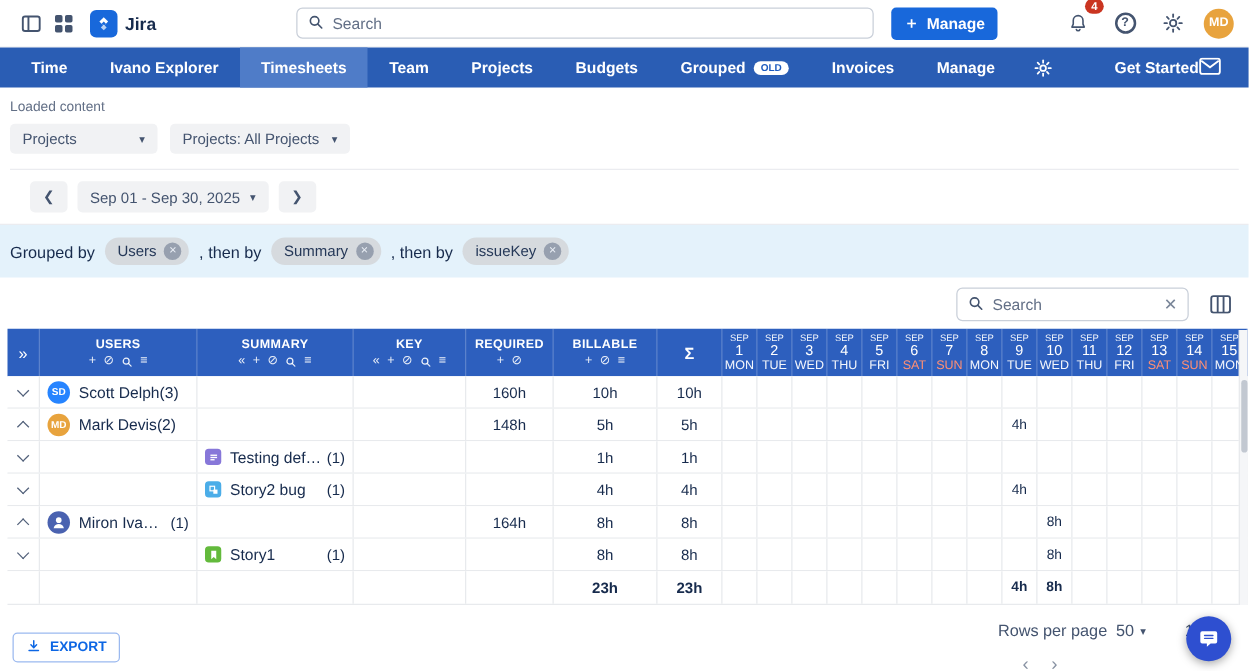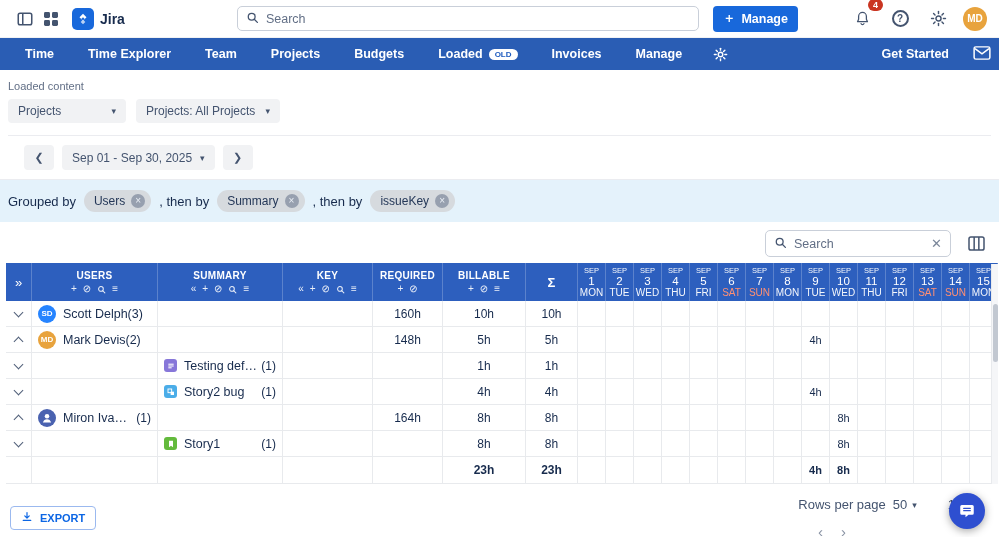--- a/index.html
+++ b/index.html
@@ -18,21 +18,21 @@
   .badge-red { position: absolute; top: -7px; right: -8px; background: #ca3521; color: #fff; font-size: 9px; font-weight: bold; border-radius: 8px; padding: 1px 5px; }
   .help-circ { width: 17px; height: 17px; border-radius: 50%; border: 2px solid #44546f; color: #44546f; font-size: 10px; font-weight: bold; display: flex; align-items: center; justify-content: center; }
   .avatar-top { width: 24px; height: 24px; border-radius: 50%; background: #e8a33d; color: #fff; font-size: 10px; font-weight: bold; display: flex; align-items: center; justify-content: center; cursor: pointer; }
 
   
   .navbar { height: 32px; background: #2a5db4; display: flex; align-items: stretch; color: #fff; padding-left: 8px; }
   .nav-item { display: flex; align-items: center; padding: 8px 17px; font-size: 12.5px; font-weight: bold; cursor: pointer; gap: 6px; white-space: nowrap; }
   .nav-item.active { background: #4f7cc8; }
   .old-badge { background: #ffffff; color: #1d5bbf; font-size: 8px; font-weight: bold; padding: 1px 6px; border-radius: 8px; }
   .nav-gear { display: flex; align-items: center; padding: 0 14px; cursor: pointer; }
-  .nav-right { margin-left: auto; display: flex; align-items: center; gap: 24px; padding-right: 8px; font-size: 12.5px; font-weight: bold; }
+  .nav-right { margin-left: auto; display: flex; align-items: center; padding-right: 22px; font-size: 12.5px; font-weight: bold; }
 
   
   .filters { padding: 10px 8px 0 8px; }
   .section-label { font-size: 11px; color: #626f86; }
   .selects-row { display: flex; gap: 10px; margin-top: 7px; padding-bottom: 12px; border-bottom: 1px solid #ebecf0; }
   .select { height: 24px; background: #f1f2f4; border-radius: 4px; display: flex; align-items: center; gap: 10px; padding: 0 10px; font-size: 12px; color: #44546f; cursor: pointer; }
   .caret { font-size: 9px; color: #44546f; }
 
   
   .period-row { display: flex; gap: 8px; padding: 9px 8px 9px 24px; border-bottom: 1px solid #ebecf0; align-items: center; }
@@ -165,33 +165,36 @@
     <span class="avatar-top">MD</span>
   </div>
 </div>
 
 <div class="navbar">
   <div id="nav-items" style="display:flex;align-items:stretch;">
       <div class="nav-item">
         <span>Time</span>
       </div>
       <div class="nav-item">
-        <span>Time Explorer</span>
+        <span>Ivano Explorer</span>
+      </div>
+      <div class="nav-item active">
+        <span>Timesheets</span>
       </div>
       <div class="nav-item">
         <span>Team</span>
       </div>
       <div class="nav-item">
         <span>Projects</span>
       </div>
       <div class="nav-item">
         <span>Budgets</span>
       </div>
       <div class="nav-item">
-        <span>Loaded</span>
+        <span>Grouped</span>
         <span class="old-badge">OLD</span>
       </div>
       <div class="nav-item">
         <span>Invoices</span>
       </div>
       <div class="nav-item">
         <span>Manage</span>
       </div>
     </div>
   <span class="nav-gear">

